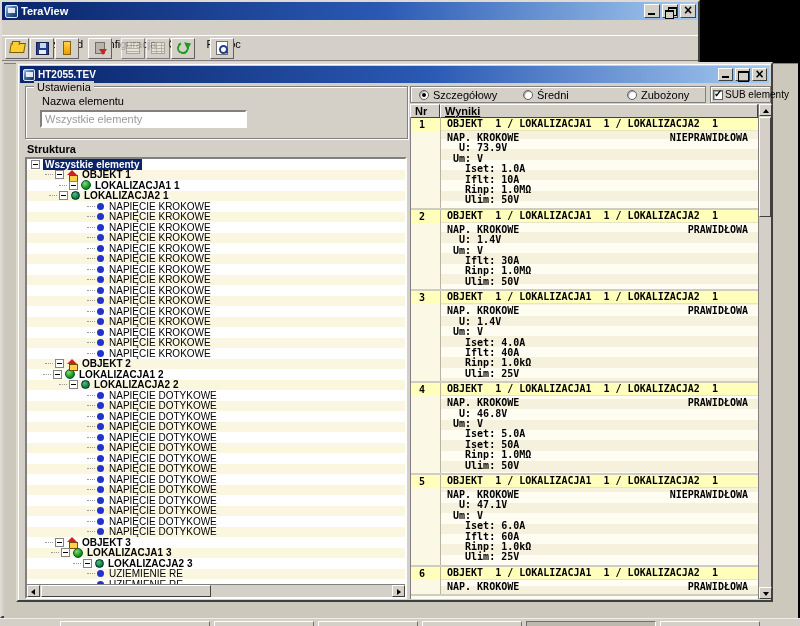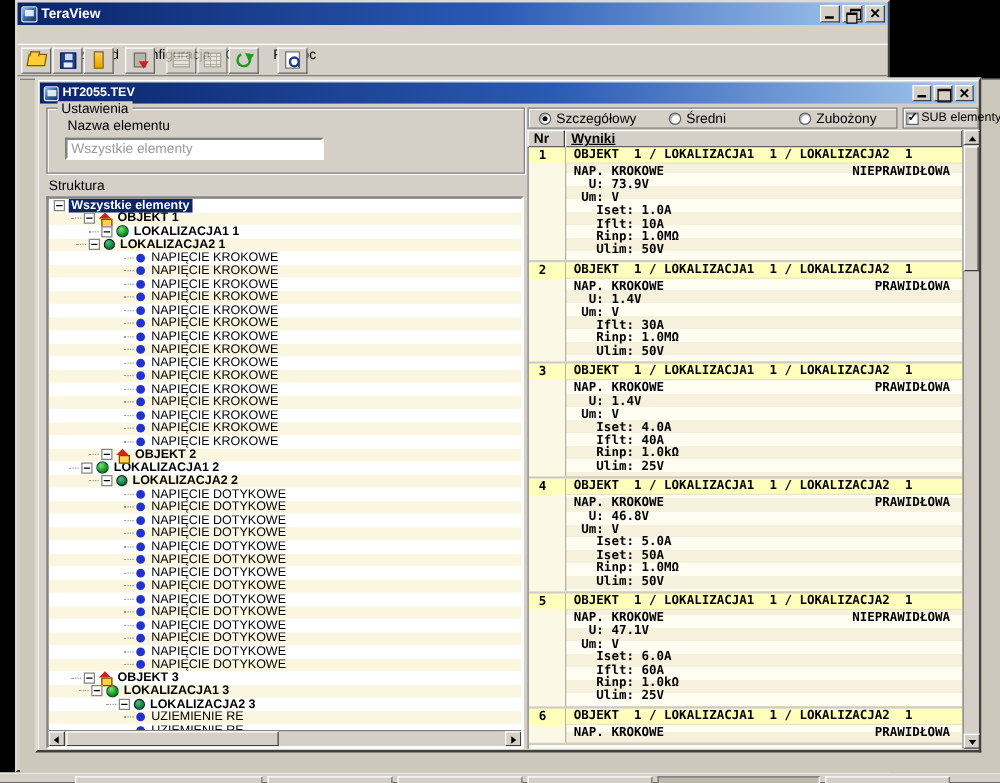--- a/index.html
+++ b/index.html
@@ -1,19 +1,19 @@
 <!DOCTYPE html>
 <html><head>
 <meta charset="utf-8">
 <style>
   * { margin:0; padding:0; box-sizing:border-box; }
   html,body { width:800px; height:626px; overflow:hidden; background:#000;
     font-family:"Liberation Sans", sans-serif; }
 
-  #main-window { position:absolute; left:12px; top:0; width:700px; height:618px;
+  #main-window { position:absolute; left:0; top:0; width:700px; height:618px;
     background:#d4d0c8; border:2px solid; border-color:#dfdbd3 #404040 #404040 #dfdbd3; }
   .titlebar { height:18px; background:linear-gradient(90deg,#0a246a,#2a5ab4 55%,#a6caf0);
     display:flex; align-items:center; padding:0 2px; }
   .titlebar .app-icon { width:13px; height:13px; margin:0 3px 0 1px; flex:0 0 auto;
     background:linear-gradient(135deg,#9cc4ee 0%,#3a6ea5 45%,#16335d 100%);
     border:1px solid #dce8f8; border-radius:2px; position:relative; }
   .titlebar .app-icon::after{ content:""; position:absolute; left:2px; top:2px; width:7px; height:5px;
     background:#fff; opacity:.85; }
   .title-text { color:#fff; font-weight:bold; font-size:11px; white-space:nowrap; }
   .win-buttons { margin-left:auto; display:flex; gap:2px; }
@@ -82,21 +82,21 @@
 
   #settings-group { position:absolute; left:5px; top:3px; width:383px; height:53px;
     border:1px solid #808080; box-shadow: inset 1px 1px 0 #fff, 1px 1px 0 #fff; }
   #settings-label { position:absolute; left:8px; top:-6px; background:#d4d0c8;
     font-size:11px; padding:0 3px; color:#000; }
   #field-label { position:absolute; left:16px; top:8px; font-size:11px; color:#000; }
   #name-input { position:absolute; left:14px; top:23px; width:207px; height:18px;
     border:2px solid; border-color:#808080 #fff #fff #808080; background:#fff;
     font-size:11px; color:#9a9a9a; padding:0 3px; font-family:"Liberation Sans",sans-serif; }
 
-  #tree-header { position:absolute; left:7px; top:60px; font-size:11px; color:#000; }
+  #tree-header { position:absolute; left:7px; top:60px; font-size:11px; color:#000;font-weight:bold; }
   #tree-box { position:absolute; left:5px; top:74px; width:382px; height:442px;
     border:2px solid; border-color:#808080 #fff #fff #808080; background:#fff; overflow:hidden; }
   #tree-rows { position:absolute; left:0; top:0; right:0; bottom:13px; overflow:hidden; }
   .tree-row { display:flex; align-items:center; height:10.5px; font-size:10px; white-space:nowrap; }
   .tree-row:nth-child(even){ background:#faf6e0; }
   .tree-dash { width:8px; border-bottom:1px dotted #9a9a9a; height:1px; margin-right:2px; flex:0 0 auto;}
   .minus-box { width:9px; height:9px; background:#fff; border:1px solid #848484;
     position:relative; margin-right:3px; flex:0 0 auto; }
   .minus-box::after { content:""; position:absolute; left:1px; top:3px; width:5px; height:1px; background:#000; }
   .obj-icon { width:11px; height:10px; position:relative; margin-right:4px; flex:0 0 auto; }
@@ -338,21 +338,21 @@
               <div class="tree-row" style="padding-left: 60px;">
                 <span class="tree-dash"></span>
                 <span class="leaf-bullet"></span>
                 <span class="tree-label">NAPIĘCIE KROKOWE</span>
               </div>
               <div class="tree-row" style="padding-left: 60px;">
                 <span class="tree-dash"></span>
                 <span class="leaf-bullet"></span>
                 <span class="tree-label">NAPIĘCIE KROKOWE</span>
               </div>
-              <div class="tree-row" style="padding-left: 32px;">
+              <div class="tree-row" style="padding-left: 18px;">
                 <span class="tree-dash"></span>
                 <span class="minus-box"></span>
                 <span class="obj-icon"></span>
                 <span class="tree-label parent">OBJEKT 2</span>
               </div>
               <div class="tree-row" style="padding-left: 16px;">
                 <span class="tree-dash"></span>
                 <span class="minus-box"></span>
                 <span class="loc1-icon"></span>
                 <span class="tree-label parent">LOKALIZACJA1 2</span>

